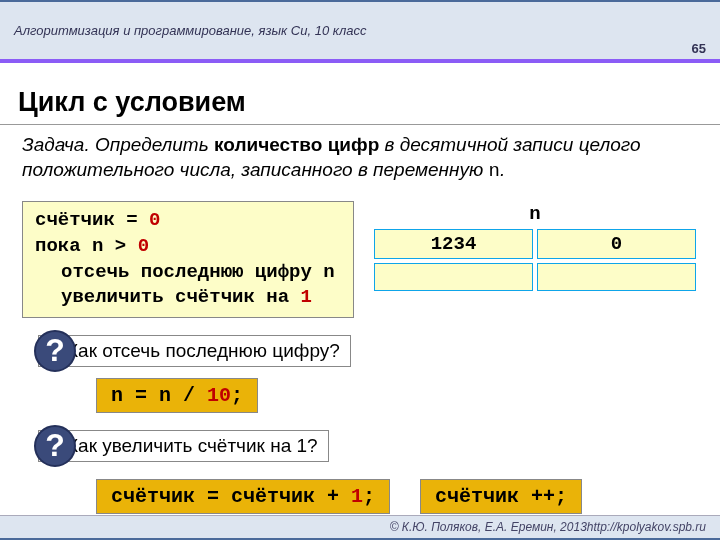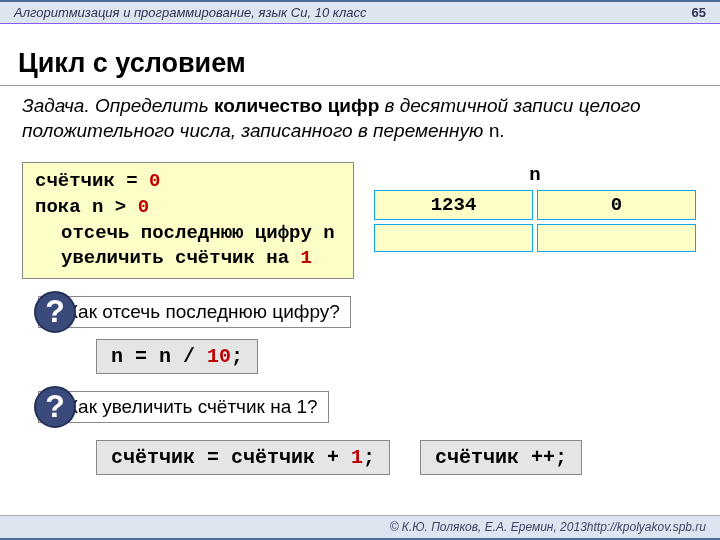--- a/index.html
+++ b/index.html
@@ -7,30 +7,30 @@
     width: 720px;
     height: 540px;
     background: #fff;
     font-family: Arial, sans-serif;
     position: relative;
     overflow: hidden;
   }
   .header-bar {
     background: #dde5f0;
     border-top: 2px solid #4a6a9a;
-    border-bottom: 1px solid #8b5cf6;
+    border-bottom: 4px solid #8b5cf6;
     padding: 3px 14px;
     display: flex;
     justify-content: space-between;
     align-items: center;
     font-size: 13px;
     color: #335;
     font-style: italic;
   }
-  .page-num { font-weight: bold; font-style: normal; }
+  .page-num { font-weight: bold; font-style: normal; margin-top: 36px; }
   .title {
     font-size: 27px;
     font-weight: bold;
     padding: 4px 18px 6px 18px;
     border-bottom: 1px solid #999;
     margin-top: 20px;
   }
   .content { padding: 8px 22px 0 22px; }
   .task {
     font-size: 19px;
@@ -94,21 +94,21 @@
     background: #fff;
     position: relative;
     left: -20px;
     padding-left: 26px;
     z-index: -1;
   }
   .qmark { z-index: 2; position: relative; }
   .qcontainer { position: relative; display: flex; align-items: center; margin: 12px 0 4px 12px; }
   .qcontainer .qtext-wrap { margin-left: -18px; padding-left: 28px; }
   .codebox {
-    background: #e5e5e5;
+    background: #eab308;
     border: 1px solid #888;
     font-family: "Courier New", monospace;
     font-size: 20px;
     font-weight: bold;
     padding: 5px 14px;
     display: inline-block;
     margin-left: 74px;
     margin-top: 2px;
   }
   .code-row { display: flex; align-items: flex-start; gap: 30px; margin-left: 74px; margin-top: 10px; }

